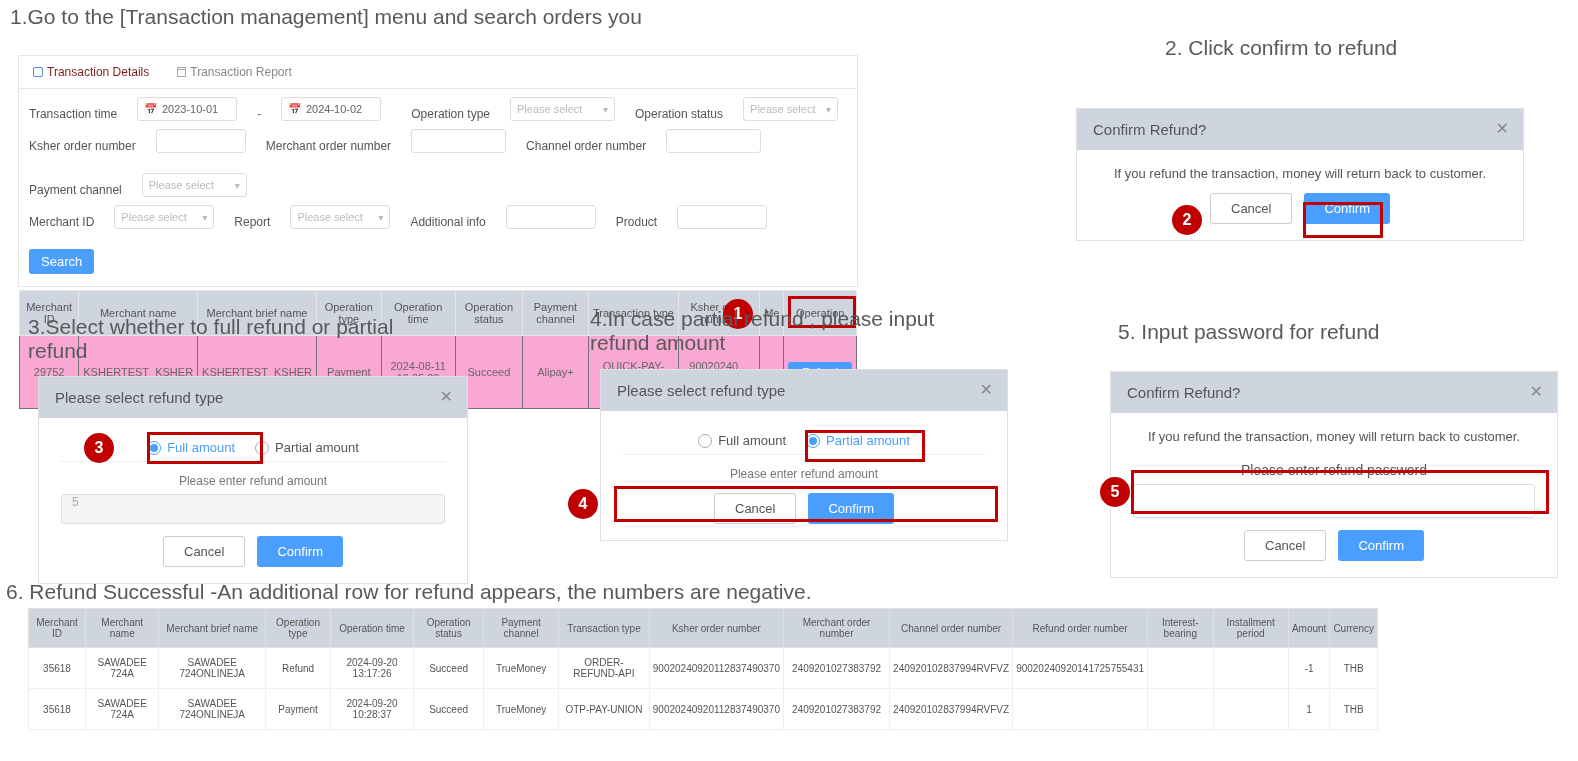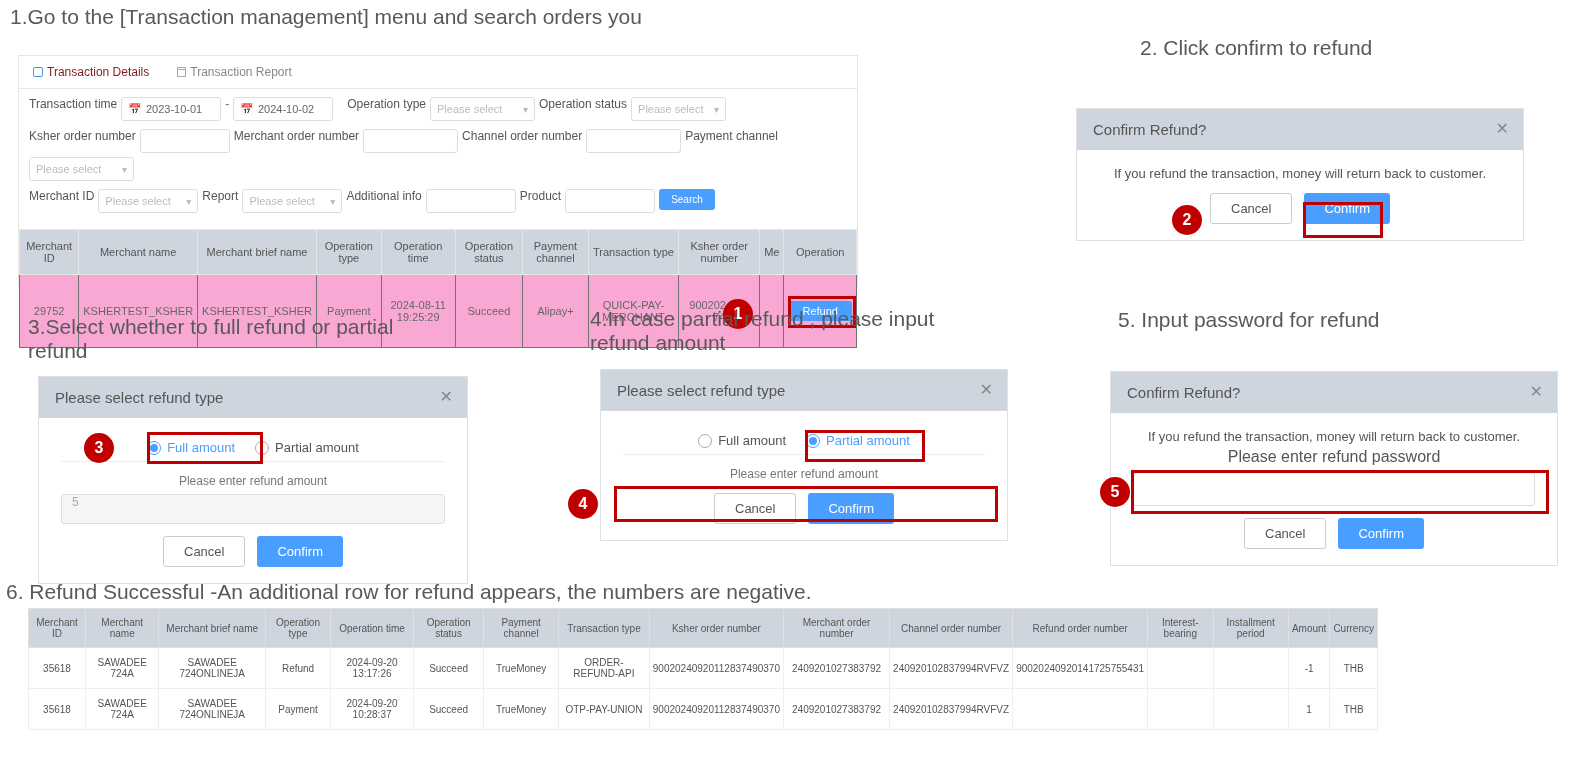--- a/index.html
+++ b/index.html
@@ -10,27 +10,27 @@
 .redbox{border:3px solid #c00000}
 
 
 .panel1{left:18px;top:55px;width:840px;height:232px;border:1px solid #e6e6e6;background:#fff;font-size:12px;color:#666}
 .tabs{display:flex;border-bottom:1px solid #e6e6e6}
 .tab{padding:9px 14px;color:#888}
 .tab.active{color:#7f1d1d}
 .tabicon{display:inline-block;width:10px;height:10px;border:1.5px solid #4a90e2;border-radius:2px;margin-right:4px;vertical-align:-1px}
 .tabicon2{display:inline-block;width:9px;height:10px;border:1px solid #aaa;border-top:3px double #aaa;margin-right:4px;vertical-align:-1px}
 .filters{padding:8px 10px}
-.frow{display:flex;align-items:flex-start;gap:4px;margin-bottom:8px;flex-wrap:wrap}
+.frow{display:flex;align-items:flex-end;gap:20px;margin-bottom:8px;flex-wrap:wrap}
 .flabel{color:#555;font-size:12px;white-space:nowrap}
 .fin{border:1px solid #ddd;border-radius:3px;height:24px;padding:0 6px;font-size:11px;color:#666;background:#fff;display:flex;align-items:center}
 .fin.ph{color:#bbb}
 .chev{margin-left:auto;color:#bbb;font-size:10px}
 .cal{color:#bbb;margin-right:4px}
-.searchbtn{background:#4a9eff;color:#fff;border:none;border-radius:3px;padding:5px 12px;font-size:10px}
+.searchbtn{background:#4a9eff;color:#fff;border:none;border-radius:3px;padding:5px 12px;font-size:13px}
 .summary{color:#e74c3c;font-size:11px;padding:4px 10px}
 .tbl{width:100%;border-collapse:collapse;font-size:11px}
 .tbl th{background:#ced5df;color:#555;font-weight:400;padding:10px 4px;border:1px solid #e6e6e6;text-align:center}
 .tbl td{background:#f9a8d4;padding:24px 4px;border:1px solid #737373;text-align:center}
 .refundbtn{background:#4a9eff;color:#fff;border:none;padding:4px 14px;border-radius:3px;font-size:11px}
 
 
 .modal{background:#fff;border:1px solid #e0e0e0;font-size:13px;color:#555}
 .mhead{background:#ced5df;padding:12px 16px;text-align:left;font-size:15px;color:#555;position:relative}
 .mclose{position:absolute;right:14px;top:10px;color:#888;font-size:16px}
@@ -144,21 +144,21 @@
       <td>90020240… 74</td>
       <td></td>
       <td><button class="refundbtn">Refund</button></td>
     </tr>
   </tbody>
     </table>
 </div>
 <div class="abs redbox" style="left:788px;top:296px;width:68px;height:32px"></div>
 <div class="abs badge" style="left:723px;top:299px">1</div>
 
-<div class="abs step-title" style="left:1140px;top:36px">2. Click confirm to refund</div>
+<div class="abs step-title" style="left:1165px;top:36px">2. Click confirm to refund</div>
 <div class="abs modal" style="left:1076px;top:108px;width:448px">
   <div class="mhead"><span>Confirm Refund?</span><span class="mclose">✕</span></div>
   <div class="mbody">
     <div>If you refund the transaction, money will return back to customer.</div>
     <div class="mbtns">
       <button class="btn-cancel">Cancel</button>
       <button class="btn-confirm">Confirm</button>
     </div>
   </div>
 </div>
@@ -208,26 +208,26 @@
     <div class="mbtns">
       <button class="btn-cancel">Cancel</button>
       <button class="btn-confirm">Confirm</button>
     </div>
   </div>
 </div>
 <div class="abs redbox" style="left:805px;top:430px;width:120px;height:32px"></div>
 <div class="abs redbox" style="left:614px;top:486px;width:384px;height:36px"></div>
 <div class="abs badge" style="left:568px;top:489px">4</div>
 
-<div class="abs step-title" style="left:1118px;top:308px">5. Input password for refund</div>
+<div class="abs step-title" style="left:1118px;top:320px">5. Input password for refund</div>
 <div class="abs modal" style="left:1110px;top:371px;width:448px">
   <div class="mhead"><span>Confirm Refund?</span><span class="mclose">✕</span></div>
   <div class="mbody">
     <div>If you refund the transaction, money will return back to customer.</div>
-    <div style="margin-top:4px;font-size:16px">Please enter refund password</div>
+    <div style="margin-top:18px;font-size:14px">Please enter refund password</div>
     <div class="amtbox" style="margin-top:6px;height:34px"></div>
     <div class="mbtns">
       <button class="btn-cancel">Cancel</button>
       <button class="btn-confirm">Confirm</button>
     </div>
   </div>
 </div>
 <div class="abs redbox" style="left:1131px;top:470px;width:418px;height:44px"></div>
 <div class="abs badge" style="left:1100px;top:477px">5</div>
 

